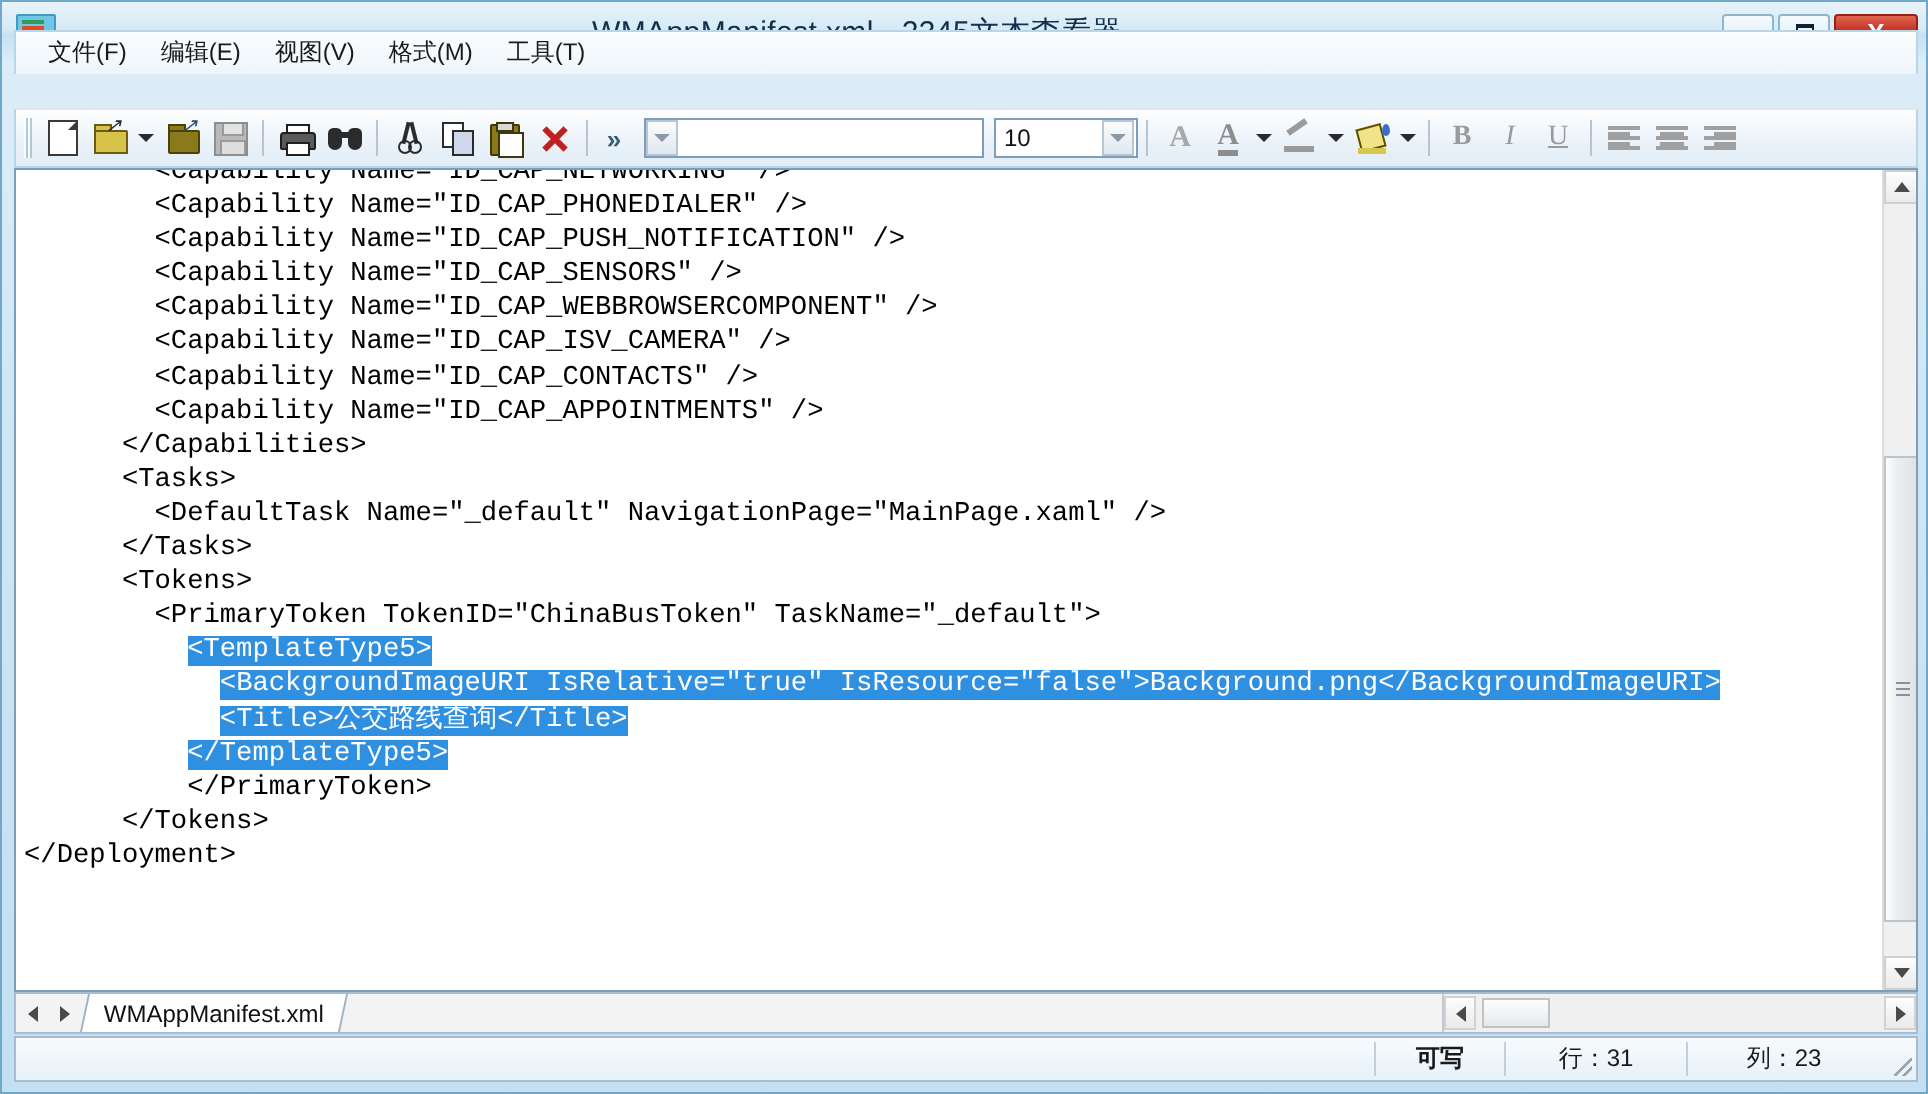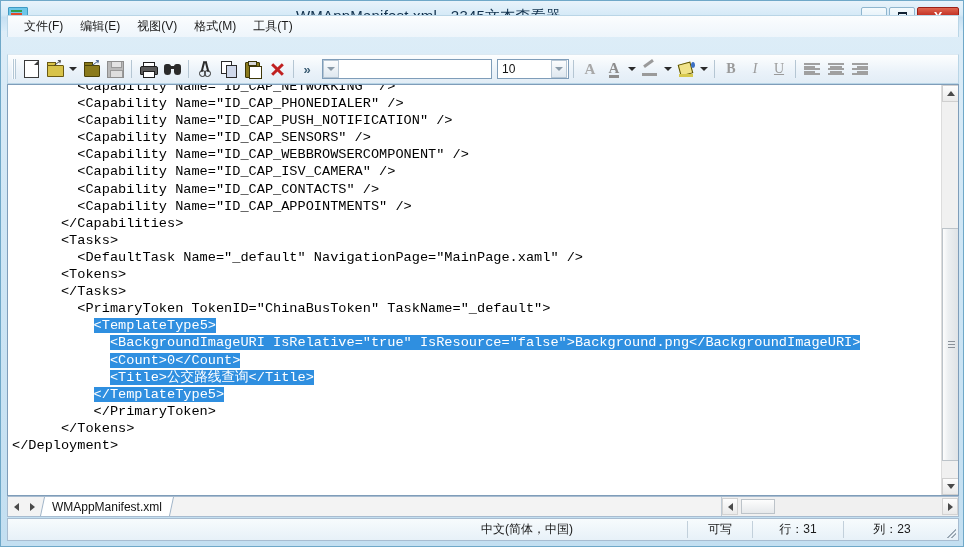--- a/index.html
+++ b/index.html
@@ -330,21 +330,21 @@
     box-sizing: border-box;
     background: linear-gradient(to bottom, #f7fbfd, #e7f1f8);
     border: 1px solid #a8bcd0;
     display: flex; align-items: center;
     font-size: 12px; color: #1a1a1a;
   }
   .sb-cell { display:flex; align-items:center; justify-content:center; height: 100%; white-space: nowrap; }
   .sb-sep { width: 1px; height: 17px; background: #c2d0db; }
   #sb-left { flex: 1 1 auto; }
   #sb-lang { width: 320px; justify-content:center; }
-  #sb-rw   { width: 64px; }
+  #sb-rw   { width: 64px; font-weight: bold; }
   #sb-row  { width: 90px; }
   #sb-col  { width: 96px; }
   #sb-grip { width: 18px; position: relative; }
   #sb-grip:after {
     content:""; position:absolute; right:2px; bottom:2px; width:9px; height:9px;
     background-image:
       linear-gradient(135deg, transparent 45%, #9aa8b4 45%, #9aa8b4 58%, transparent 58%),
       linear-gradient(135deg, transparent 70%, #9aa8b4 70%, #9aa8b4 83%, transparent 83%);
   }
 </style>
@@ -546,26 +546,25 @@
         <div class="code-line">        &lt;Capability Name="ID_CAP_PHONEDIALER" /&gt;</div>
         <div class="code-line">        &lt;Capability Name="ID_CAP_PUSH_NOTIFICATION" /&gt;</div>
         <div class="code-line">        &lt;Capability Name="ID_CAP_SENSORS" /&gt;</div>
         <div class="code-line">        &lt;Capability Name="ID_CAP_WEBBROWSERCOMPONENT" /&gt;</div>
         <div class="code-line">        &lt;Capability Name="ID_CAP_ISV_CAMERA" /&gt;</div>
         <div class="code-line">        &lt;Capability Name="ID_CAP_CONTACTS" /&gt;</div>
         <div class="code-line">        &lt;Capability Name="ID_CAP_APPOINTMENTS" /&gt;</div>
         <div class="code-line">      &lt;/Capabilities&gt;</div>
         <div class="code-line">      &lt;Tasks&gt;</div>
         <div class="code-line">        &lt;DefaultTask Name="_default" NavigationPage="MainPage.xaml" /&gt;</div>
+        <div class="code-line">      &lt;/Tasks&gt;</div>
         <div class="code-line">      &lt;Tokens&gt;</div>
-        <div class="code-line">      &lt;/Tasks&gt;</div>
         <div class="code-line">        &lt;PrimaryToken TokenID="ChinaBusToken" TaskName="_default"&gt;</div>
         <div class="code-line">          <span class="sel">&lt;TemplateType5&gt;</span></div>
         <div class="code-line">            <span class="sel">&lt;BackgroundImageURI IsRelative="true" IsResource="false"&gt;Background.png&lt;/BackgroundImageURI&gt;</span></div>
-        <div class="code-line">            <span class="sel">&lt;Count&gt;0&lt;/Count&gt;</span></div>
         <div class="code-line">            <span class="sel">&lt;Title&gt;公交路线查询&lt;/Title&gt;</span></div>
         <div class="code-line">          <span class="sel">&lt;/TemplateType5&gt;</span></div>
         <div class="code-line">          &lt;/PrimaryToken&gt;</div>
         <div class="code-line">      &lt;/Tokens&gt;</div>
         <div class="code-line">&lt;/Deployment&gt;</div>
       </div>
 
     <div id="vscroll">
       <div class="sb-arrow up">
           <span class="tri-up"></span>
@@ -597,21 +596,20 @@
       <div class="hsb-track"></div>
       <div class="hsb-arrow">
           <span class="tri-right"></span>
         </div>
       <div id="hthumb"></div>
     </div>
   </div>
 
   <div id="statusbar">
     <div class="sb-cell" id="sb-left"></div>
-    <div class="sb-cell" id="sb-lang">中文(简体，中国)</div>
     <div class="sb-sep"></div>
     <div class="sb-cell" id="sb-rw">可写</div>
     <div class="sb-sep"></div>
     <div class="sb-cell" id="sb-row">行：31</div>
     <div class="sb-sep"></div>
     <div class="sb-cell" id="sb-col">列：23</div>
     <div class="sb-cell" id="sb-grip"></div>
   </div>
 
 </div>

